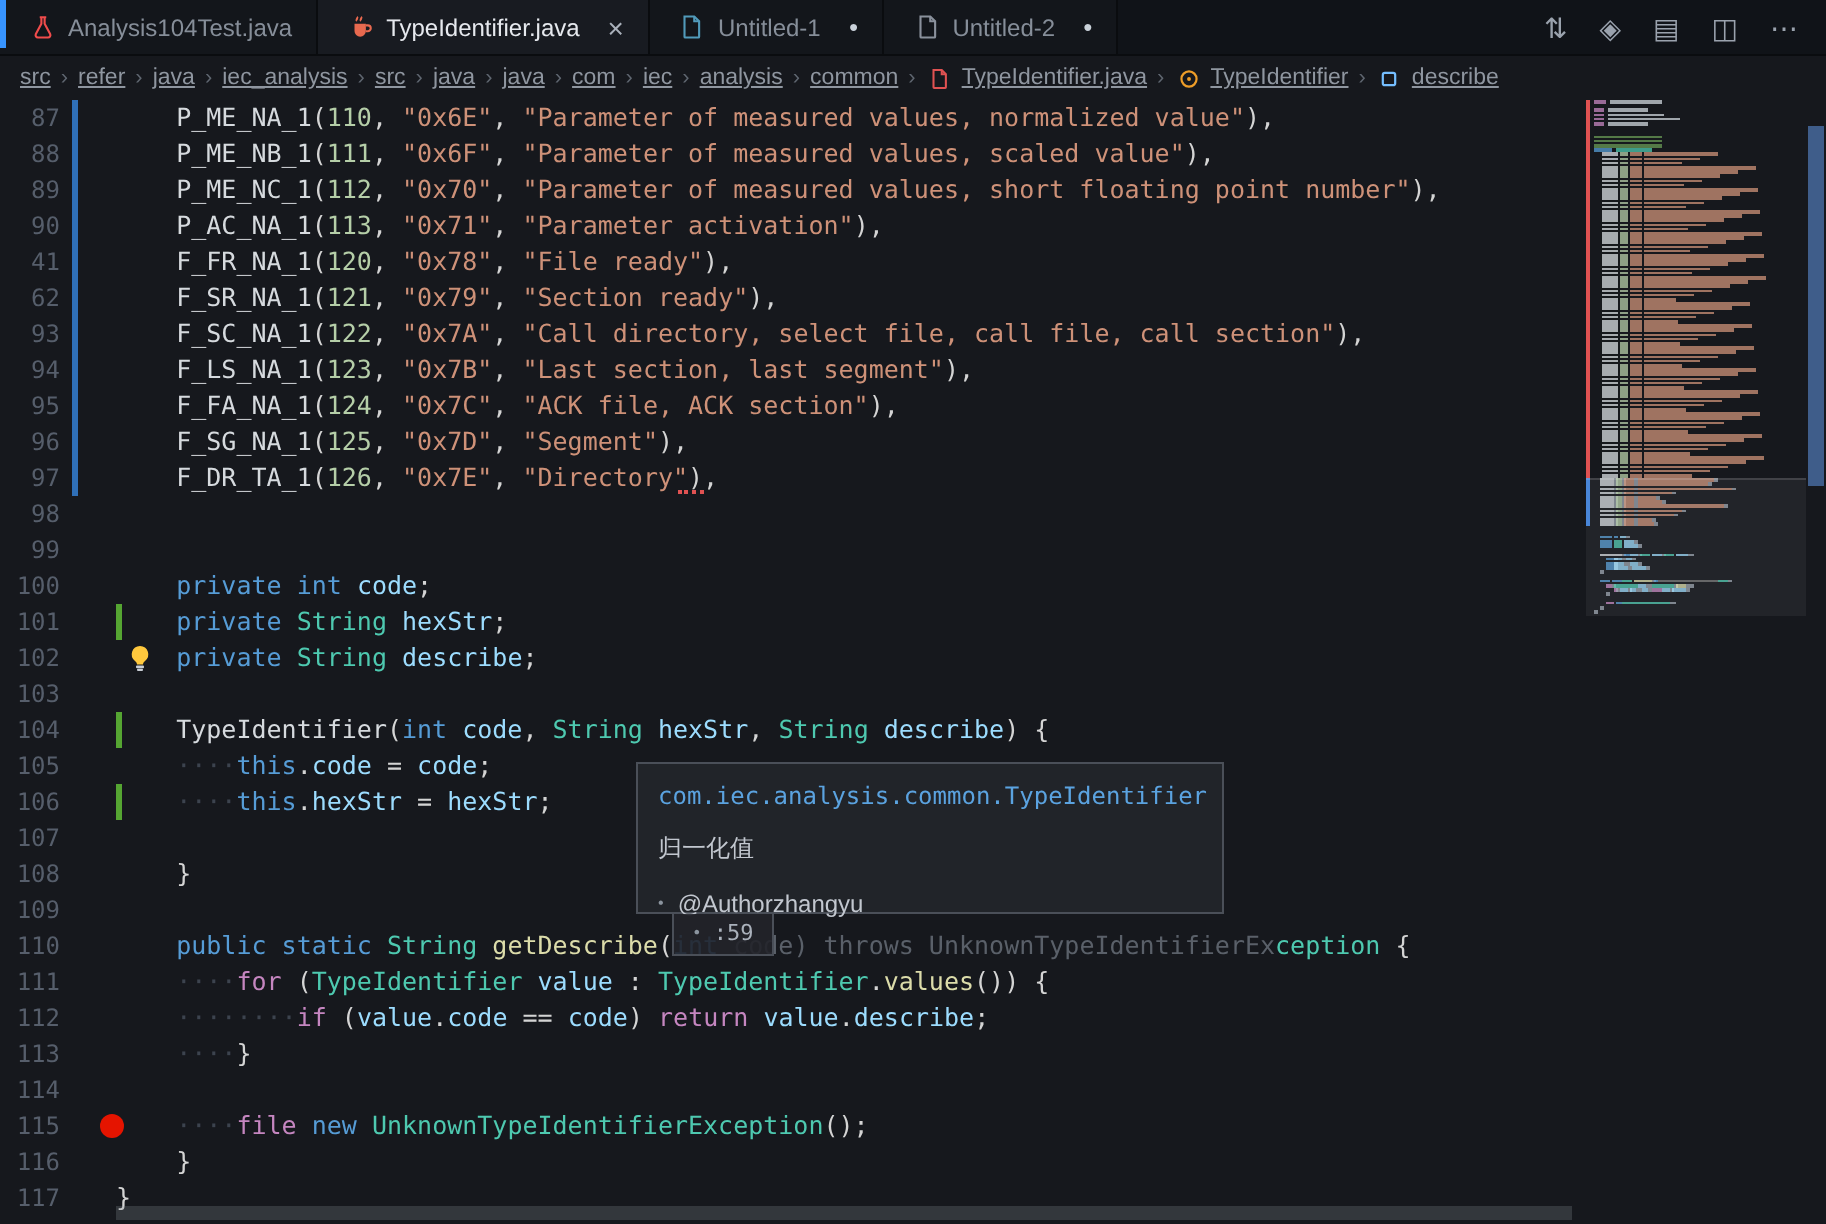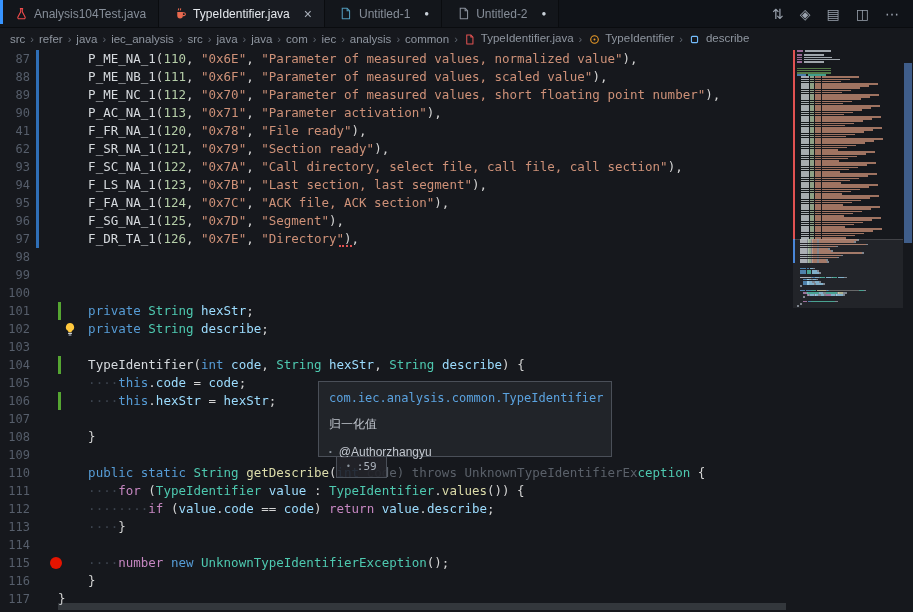--- a/index.html
+++ b/index.html
@@ -13,21 +13,21 @@
   .tab { display:flex; align-items:center; gap:6px; padding:0 12px 0 14px; font-size:12px; color:#868e99; background:#13161b; border-right:1px solid #0a0c0f; cursor:pointer; white-space:nowrap; }
   .tab.active { background:#181b21; color:#e6e9ee; }
   .tab .close { margin-left:8px; color:#aab1bb; font-size:14px; line-height:1; }
   .tab .dot { margin-left:8px; color:#c9d1d9; font-size:8px; }
   .tab-icon { display:inline-flex; width:14px; height:14px; align-items:center; justify-content:center; }
   .tab-actions { margin-left:auto; display:flex; align-items:center; gap:16px; padding:0 14px; color:#9aa2ad; font-size:14px; }
   .tab-actions span { cursor:pointer; }
 
   
   .breadcrumbs { height:22px; display:flex; align-items:center; padding:0 10px; font-size:11.5px; color:#8f96a0; background:#16181d; white-space:nowrap; overflow:hidden; }
-  .crumb { display:inline-flex; gap:4px; cursor:pointer; }
+  .crumb { display:inline-flex; align-items:center; gap:4px; cursor:pointer;text-decoration:underline; }
   .crumb-sep { color:#5f6670; margin:0 5px; font-size:11px; }
 
   
   .editor { position:relative; height:561px; background:#16181d; font-family:"DejaVu Sans Mono","Liberation Mono",monospace; font-size:12.5px; line-height:18px; }
   .line { position:absolute; left:0; width:100%; height:18px; white-space:pre; }
   .ln { position:absolute; left:0; width:30px; text-align:right; color:#565e6b; font-size:12px; }
   .git-m { position:absolute; left:36px; width:3px; top:0; height:18px; background:#2f6fb7; }
   .git-a { position:absolute; left:58px; width:3px; top:0; height:18px; background:#55a532; }
   .code { position:absolute; left:58px; top:0; }
   .bp { position:absolute; left:50px; top:3px; width:12px; height:12px; border-radius:50%; background:#e51400; }
@@ -196,40 +196,40 @@
         <div class="line" style="top: 54px;"><span class="ln">90</span><span class="git-m"></span><span class="code"><span class="t-p">    </span><span class="t-w">P_AC_NA_1</span><span class="t-p">(</span><span class="t-n">113</span><span class="t-p">, </span><span class="t-s">"0x71"</span><span class="t-p">, </span><span class="t-s">"Parameter activation"</span><span class="t-p">),</span></span></div>
         <div class="line" style="top: 72px;"><span class="ln">41</span><span class="git-m"></span><span class="code"><span class="t-p">    </span><span class="t-w">F_FR_NA_1</span><span class="t-p">(</span><span class="t-n">120</span><span class="t-p">, </span><span class="t-s">"0x78"</span><span class="t-p">, </span><span class="t-s">"File ready"</span><span class="t-p">),</span></span></div>
         <div class="line" style="top: 90px;"><span class="ln">62</span><span class="git-m"></span><span class="code"><span class="t-p">    </span><span class="t-w">F_SR_NA_1</span><span class="t-p">(</span><span class="t-n">121</span><span class="t-p">, </span><span class="t-s">"0x79"</span><span class="t-p">, </span><span class="t-s">"Section ready"</span><span class="t-p">),</span></span></div>
         <div class="line" style="top: 108px;"><span class="ln">93</span><span class="git-m"></span><span class="code"><span class="t-p">    </span><span class="t-w">F_SC_NA_1</span><span class="t-p">(</span><span class="t-n">122</span><span class="t-p">, </span><span class="t-s">"0x7A"</span><span class="t-p">, </span><span class="t-s">"Call directory, select file, call file, call section"</span><span class="t-p">),</span></span></div>
         <div class="line" style="top: 126px;"><span class="ln">94</span><span class="git-m"></span><span class="code"><span class="t-p">    </span><span class="t-w">F_LS_NA_1</span><span class="t-p">(</span><span class="t-n">123</span><span class="t-p">, </span><span class="t-s">"0x7B"</span><span class="t-p">, </span><span class="t-s">"Last section, last segment"</span><span class="t-p">),</span></span></div>
         <div class="line" style="top: 144px;"><span class="ln">95</span><span class="git-m"></span><span class="code"><span class="t-p">    </span><span class="t-w">F_FA_NA_1</span><span class="t-p">(</span><span class="t-n">124</span><span class="t-p">, </span><span class="t-s">"0x7C"</span><span class="t-p">, </span><span class="t-s">"ACK file, ACK section"</span><span class="t-p">),</span></span></div>
         <div class="line" style="top: 162px;"><span class="ln">96</span><span class="git-m"></span><span class="code"><span class="t-p">    </span><span class="t-w">F_SG_NA_1</span><span class="t-p">(</span><span class="t-n">125</span><span class="t-p">, </span><span class="t-s">"0x7D"</span><span class="t-p">, </span><span class="t-s">"Segment"</span><span class="t-p">),</span></span></div>
         <div class="line" style="top: 180px;"><span class="ln">97</span><span class="git-m"></span><span class="squig"></span><span class="code"><span class="t-p">    </span><span class="t-w">F_DR_TA_1</span><span class="t-p">(</span><span class="t-n">126</span><span class="t-p">, </span><span class="t-s">"0x7E"</span><span class="t-p">, </span><span class="t-s">"Directory"</span><span class="t-p">),</span></span></div>
         <div class="line" style="top: 198px;"><span class="ln">98</span><span class="code"></span></div>
         <div class="line" style="top: 216px;"><span class="ln">99</span><span class="code"></span></div>
-        <div class="line" style="top: 234px;"><span class="ln">100</span></div>
+        <div class="line" style="top: 234px;"><span class="ln">100</span><span class="code"><span class="t-p">    </span><span class="t-k">private</span><span class="t-p"> </span><span class="t-k">int</span><span class="t-p"> </span><span class="t-v">code</span><span class="t-p">;</span></span></div>
         <div class="line" style="top: 252px;"><span class="ln">101</span><span class="git-a"></span><span class="code"><span class="t-p">    </span><span class="t-k">private</span><span class="t-p"> </span><span class="t-y">String</span><span class="t-p"> </span><span class="t-v">hexStr</span><span class="t-p">;</span></span></div>
         <div class="line" style="top: 270px;"><span class="ln">102</span><span class="bulb"><svg width="14" height="14" viewBox="0 0 14 14">
               <path d="M7 1a4.2 4.2 0 0 0-2.4 7.6c.4.3.9 1 .9 1.6h3c0-.6.5-1.3.9-1.6A4.2 4.2 0 0 0 7 1z" fill="#ffc83d"></path>
               <rect x="5" y="10.8" width="4" height="1.3" rx=".5" fill="#c8cdd4"></rect>
               <rect x="5.5" y="12.4" width="3" height="1.1" rx=".5" fill="#c8cdd4"></rect>
             </svg></span><span class="code"><span class="t-p">    </span><span class="t-k">private</span><span class="t-p"> </span><span class="t-y">String</span><span class="t-p"> </span><span class="t-v">describe</span><span class="t-p">;</span></span></div>
         <div class="line" style="top: 288px;"><span class="ln">103</span><span class="code"></span></div>
         <div class="line" style="top: 306px;"><span class="ln">104</span><span class="git-a"></span><span class="code"><span class="t-p">    </span><span class="t-w">TypeIdentifier</span><span class="t-p">(</span><span class="t-k">int</span><span class="t-p"> </span><span class="t-v">code</span><span class="t-p">, </span><span class="t-y">String</span><span class="t-p"> </span><span class="t-v">hexStr</span><span class="t-p">, </span><span class="t-y">String</span><span class="t-p"> </span><span class="t-v">describe</span><span class="t-p">) {</span></span></div>
         <div class="line" style="top: 324px;"><span class="ln">105</span><span class="code"><span class="t-p">    </span><span class="t-d">····</span><span class="t-k">this</span><span class="t-p">.</span><span class="t-v">code</span><span class="t-p"> = </span><span class="t-v">code</span><span class="t-p">;</span></span></div>
         <div class="line" style="top: 342px;"><span class="ln">106</span><span class="git-a"></span><span class="code"><span class="t-p">    </span><span class="t-d">····</span><span class="t-k">this</span><span class="t-p">.</span><span class="t-v">hexStr</span><span class="t-p"> = </span><span class="t-v">hexStr</span><span class="t-p">;</span></span></div>
         <div class="line" style="top: 360px;"><span class="ln">107</span></div>
         <div class="line" style="top: 378px;"><span class="ln">108</span><span class="code"><span class="t-p">    </span><span class="t-p">}</span></span></div>
         <div class="line" style="top: 396px;"><span class="ln">109</span><span class="code"></span></div>
         <div class="line" style="top: 414px;"><span class="ln">110</span><span class="code"><span class="t-p">    </span><span class="t-k">public</span><span class="t-p"> </span><span class="t-k">static</span><span class="t-p"> </span><span class="t-y">String</span><span class="t-p"> </span><span class="t-f">getDescribe</span><span class="t-p">(</span><span class="t-k">int</span><span class="t-x"> code) throws UnknownTypeIdentifierEx</span><span class="t-y">ception</span><span class="t-p"> {</span></span></div>
         <div class="line" style="top: 432px;"><span class="ln">111</span><span class="code"><span class="t-p">    </span><span class="t-d">····</span><span class="t-c">for</span><span class="t-p"> (</span><span class="t-y">TypeIdentifier</span><span class="t-p"> </span><span class="t-v">value</span><span class="t-p"> : </span><span class="t-y">TypeIdentifier</span><span class="t-p">.</span><span class="t-f">values</span><span class="t-p">()) {</span></span></div>
         <div class="line" style="top: 450px;"><span class="ln">112</span><span class="code"><span class="t-p">    </span><span class="t-d">········</span><span class="t-c">if</span><span class="t-p"> (</span><span class="t-v">value</span><span class="t-p">.</span><span class="t-v">code</span><span class="t-p"> == </span><span class="t-v">code</span><span class="t-p">) </span><span class="t-c">return</span><span class="t-p"> </span><span class="t-v">value</span><span class="t-p">.</span><span class="t-v">describe</span><span class="t-p">;</span></span></div>
         <div class="line" style="top: 468px;"><span class="ln">113</span><span class="code"><span class="t-p">    </span><span class="t-d">····</span><span class="t-p">}</span></span></div>
         <div class="line" style="top: 486px;"><span class="ln">114</span><span class="code"></span></div>
-        <div class="line" style="top: 504px;"><span class="ln">115</span><span class="bp"></span><span class="code"><span class="t-p">    </span><span class="t-d">····</span><span class="t-c">number</span><span class="t-p"> </span><span class="t-k">new</span><span class="t-p"> </span><span class="t-y">UnknownTypeIdentifierException</span><span class="t-p">();</span></span></div>
+        <div class="line" style="top: 504px;"><span class="ln">115</span><span class="bp"></span><span class="code"><span class="t-p">    </span><span class="t-d">····</span><span class="t-c">file</span><span class="t-p"> </span><span class="t-k">new</span><span class="t-p"> </span><span class="t-y">UnknownTypeIdentifierException</span><span class="t-p">();</span></span></div>
         <div class="line" style="top: 522px;"><span class="ln">116</span><span class="code"><span class="t-p">    </span><span class="t-p">}</span></span></div>
         <div class="line" style="top: 540px;"><span class="ln">117</span><span class="code"><span class="t-p">}</span></span></div>
       </div>
 
     <div class="popup">
       <div class="popup-title">com.iec.analysis.common.TypeIdentifier</div>
       <div class="popup-doc">归一化值</div>
       <div class="popup-row">
         <span class="bullet">•</span>
         <span>@Authorzhangyu</span>

